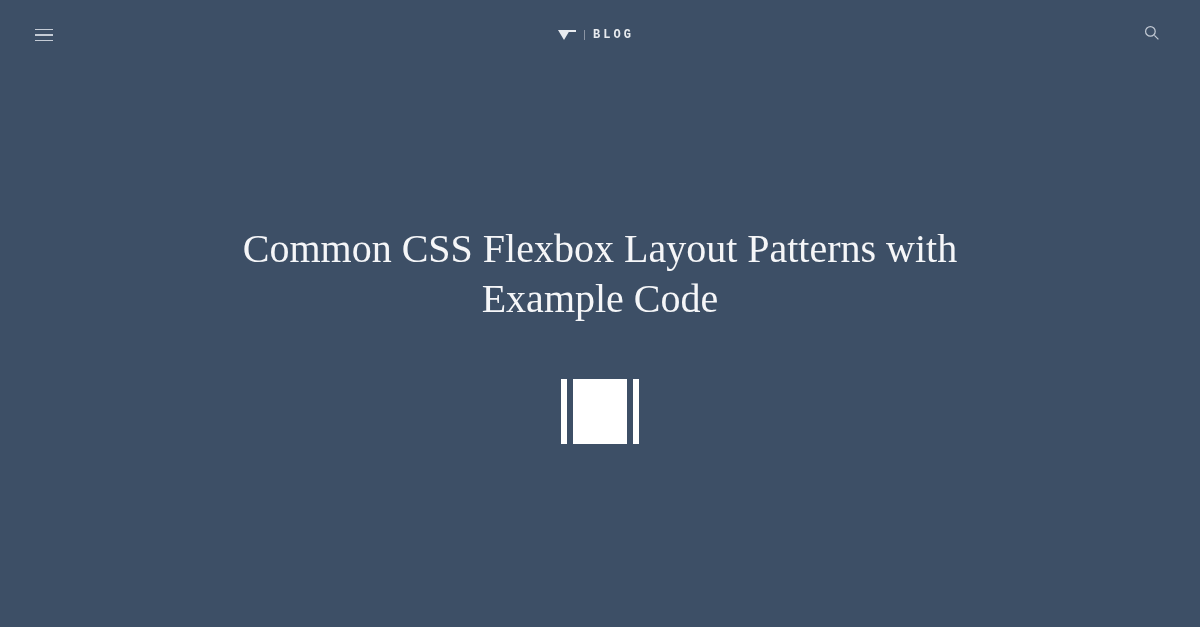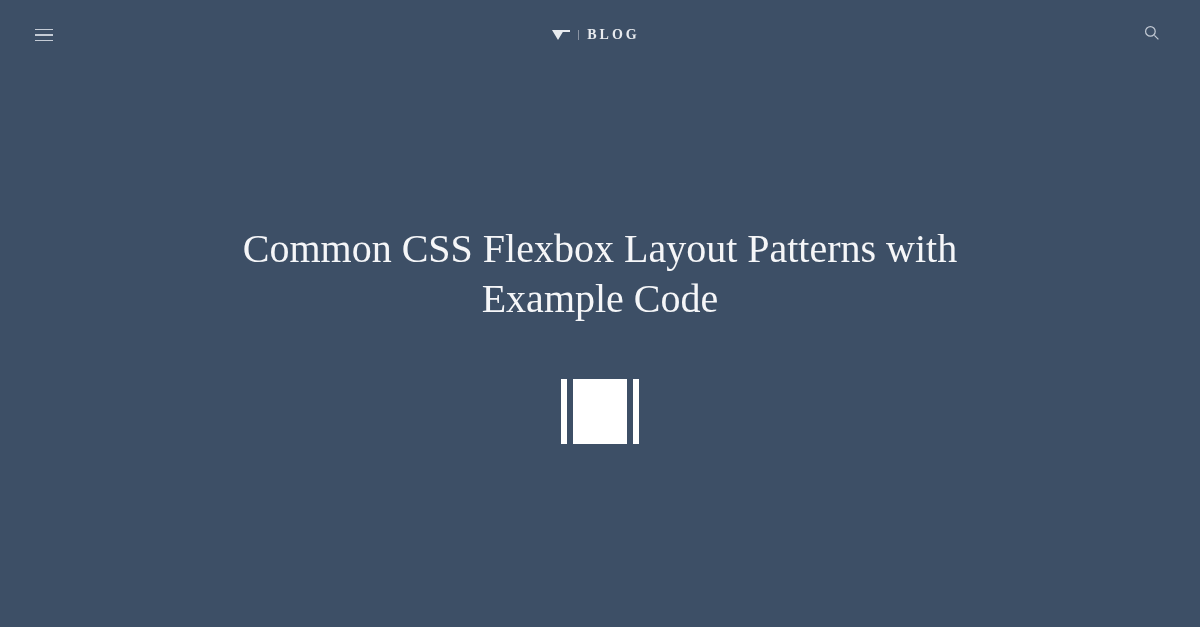--- a/index.html
+++ b/index.html
@@ -61,22 +61,22 @@
       height: 10px;
     }
     
     .logo-divider {
       width: 1px;
       height: 10px;
       background-color: #8a94a3;
     }
     
     .logo-text {
-      font-family: Liberation Serif, serif;
-      font-size: 14px;
+      font-family: Liberation Mono, monospace;
+      font-size: 12px;
       font-weight: bold;
       letter-spacing: 3px;
       color: #e8ebef;
     }
     
     .search-button {
       cursor: pointer;
       padding: 5px;
     }
     

